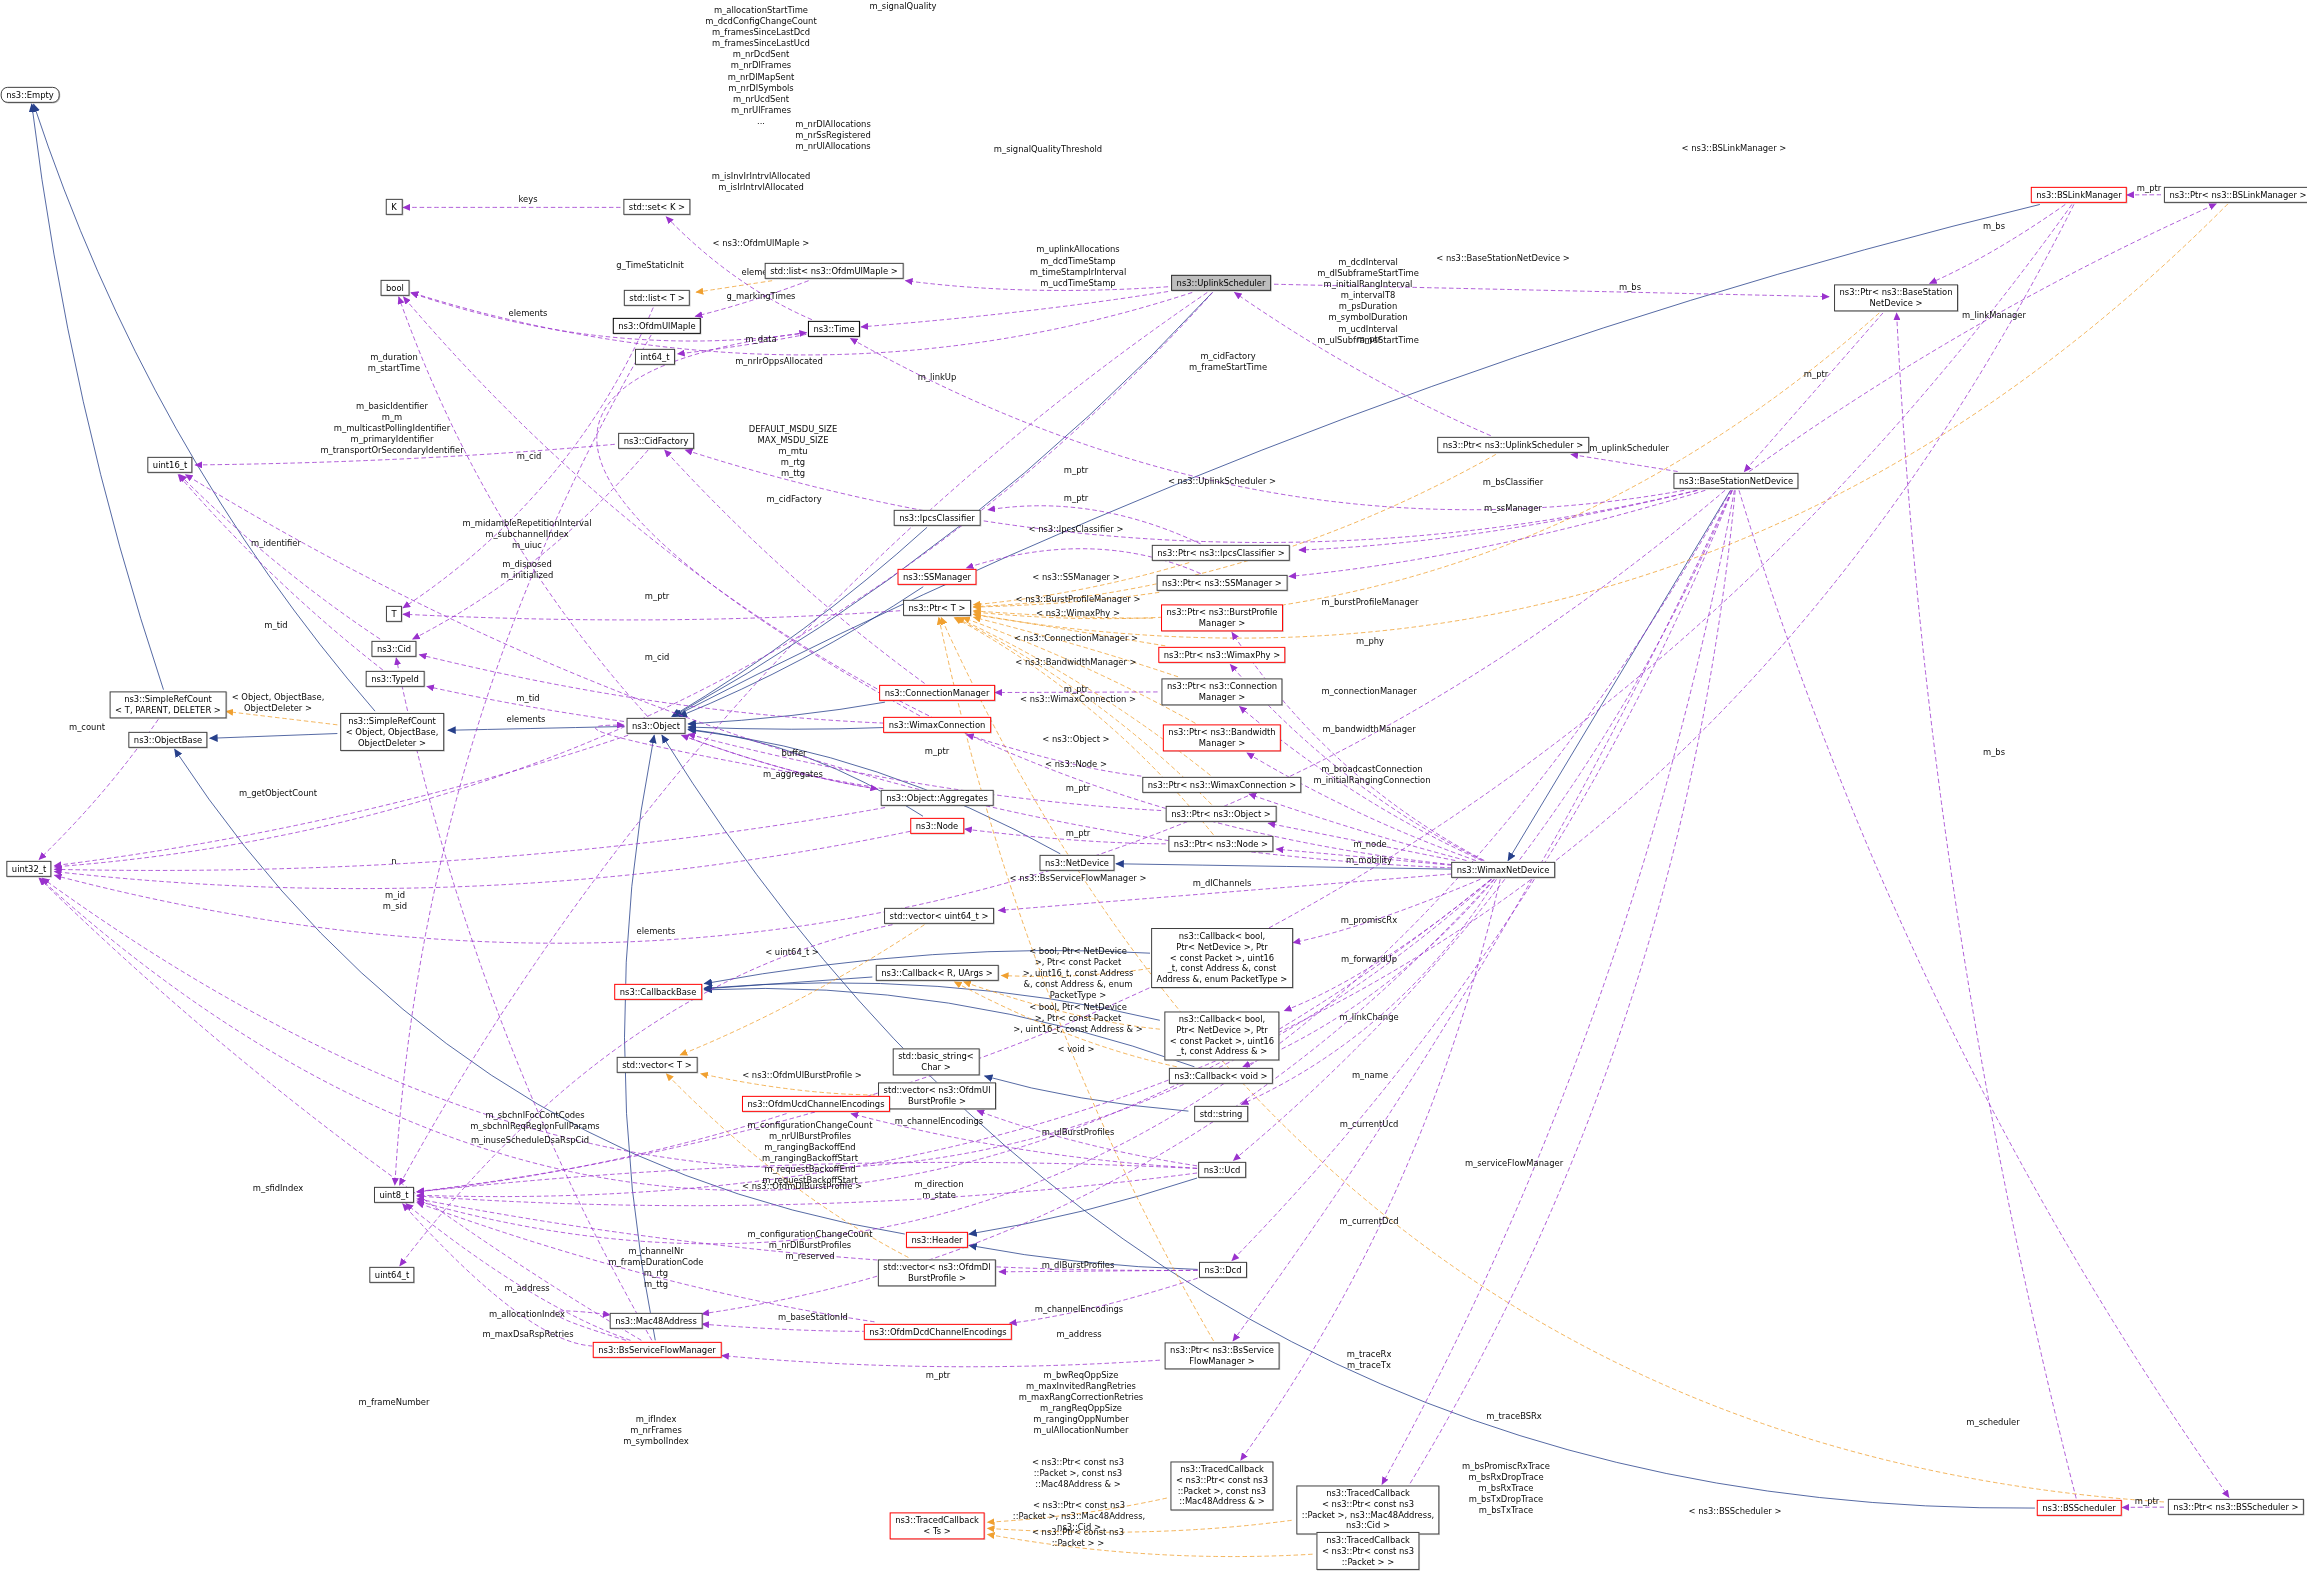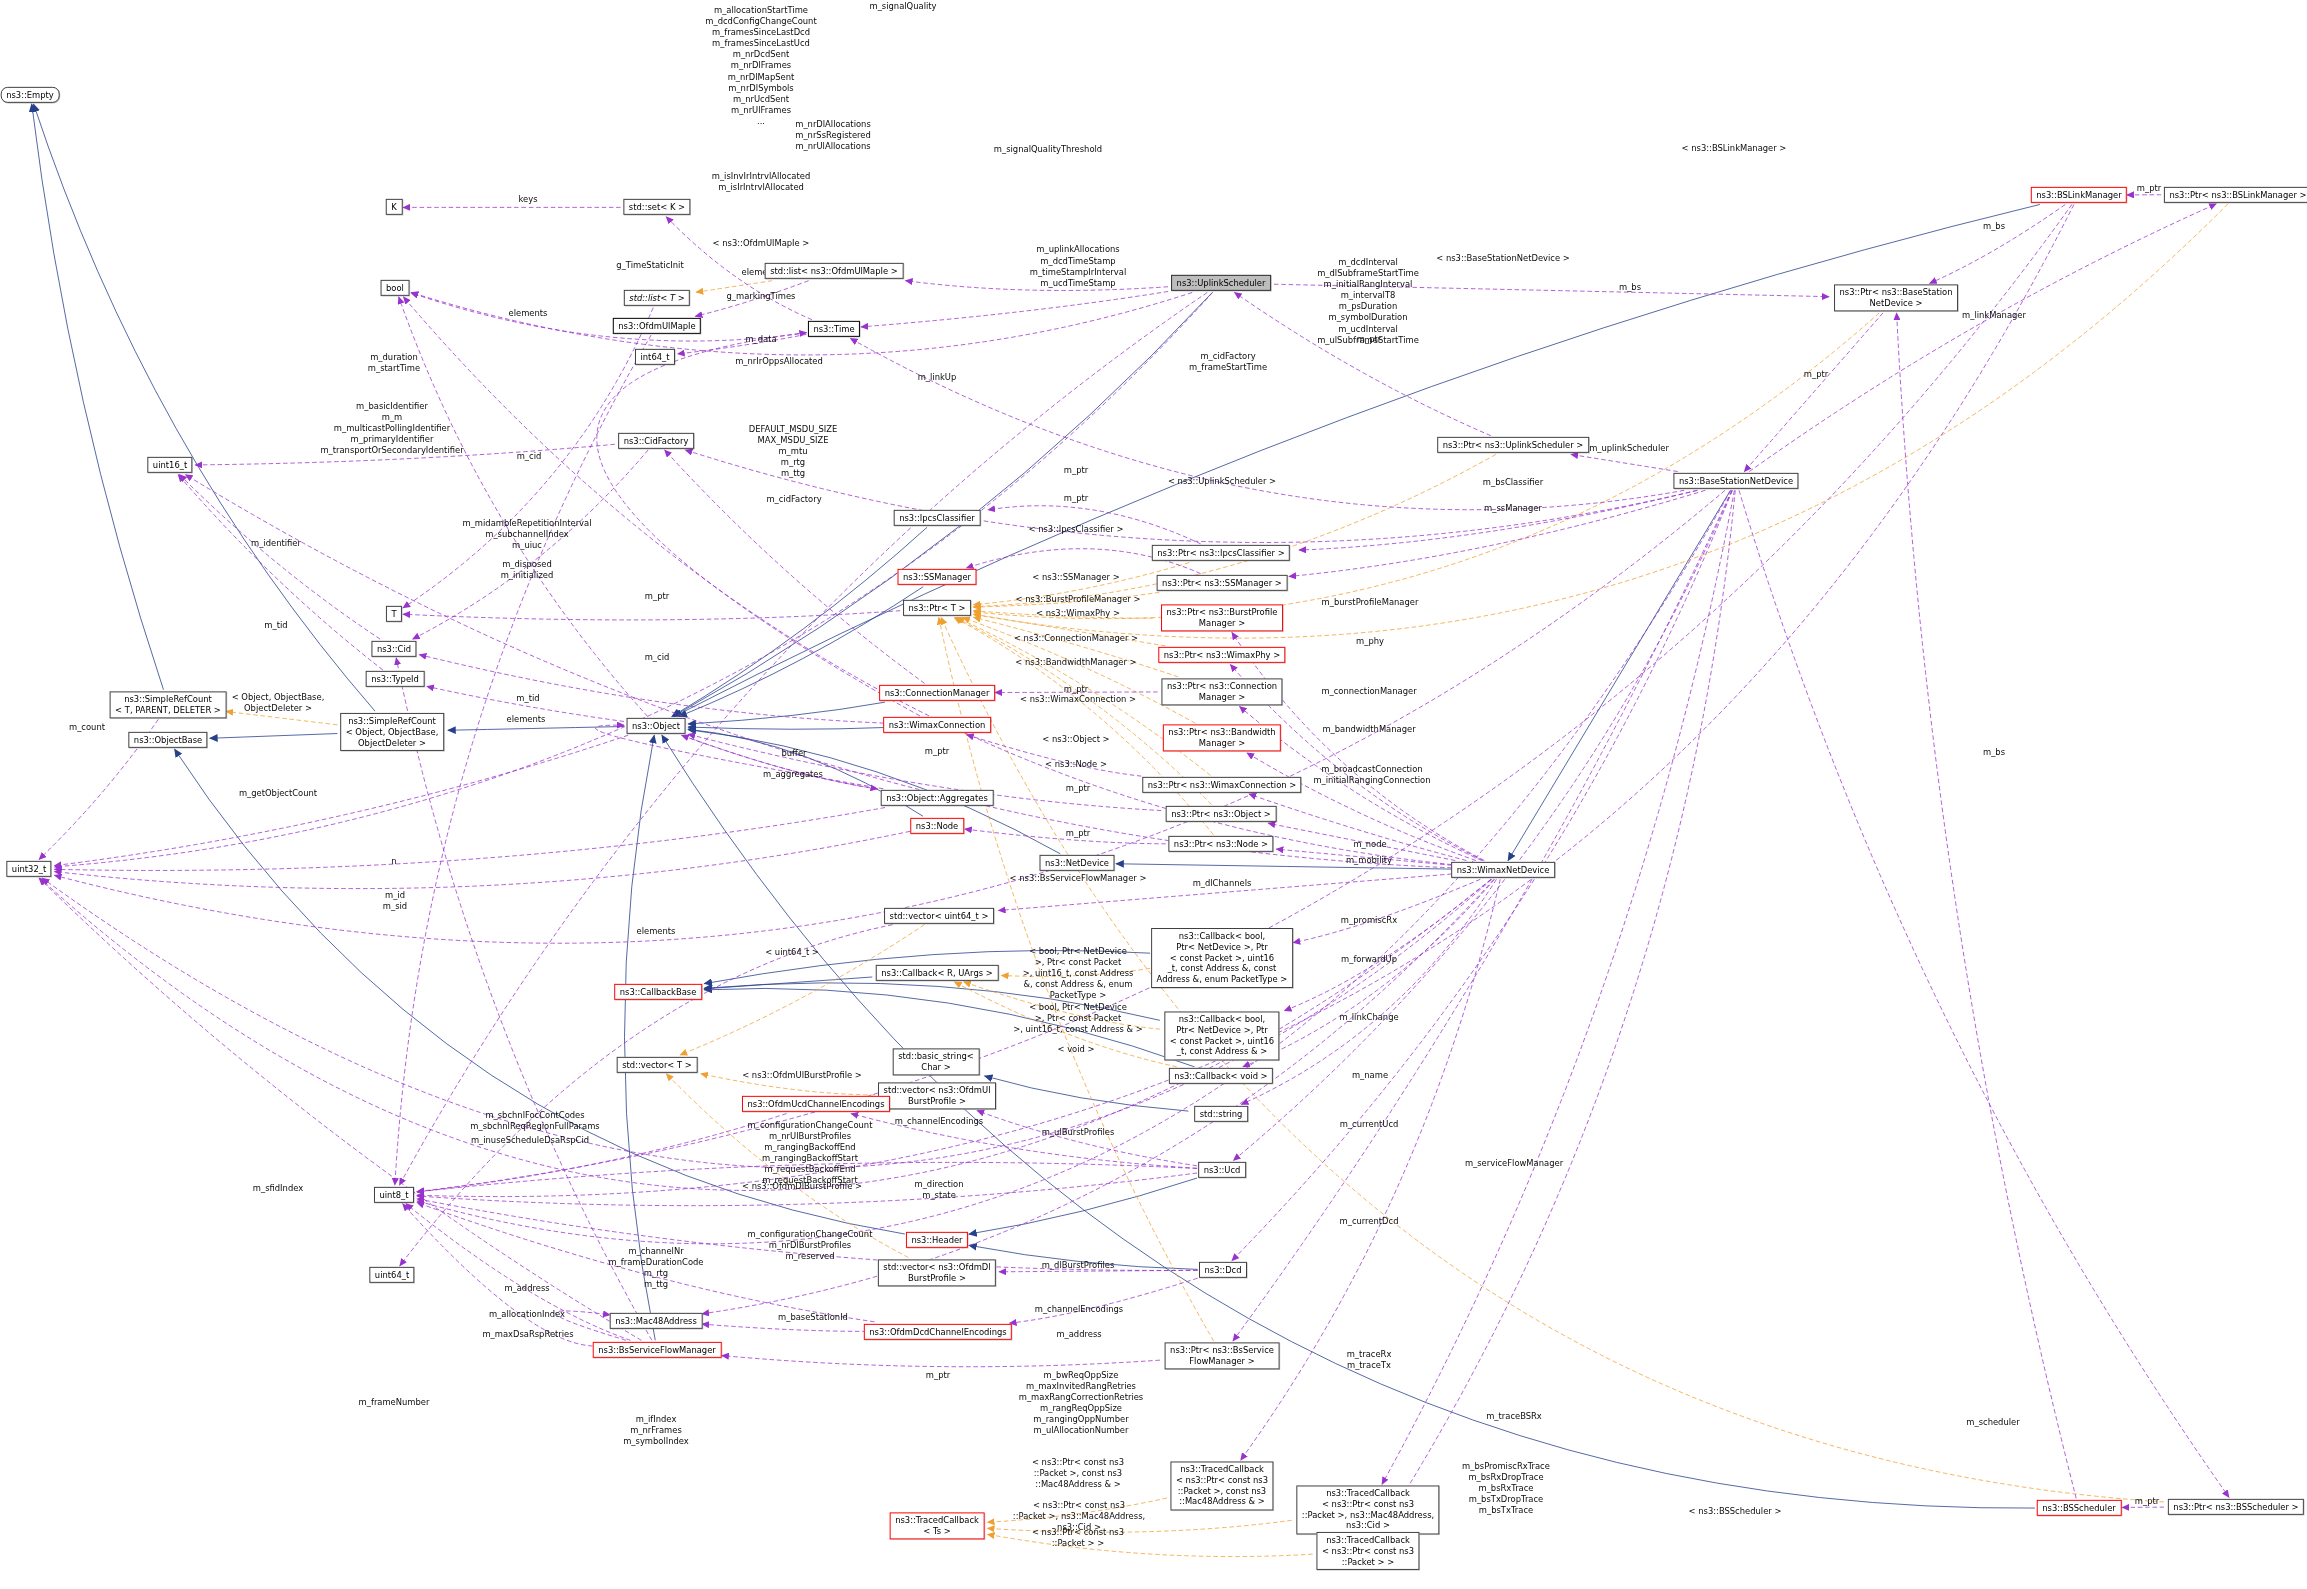--- a/index.html
+++ b/index.html
@@ -371,21 +371,21 @@
       <div class="elabel" style="left: 278px; top: 794px;">m_getObjectCount</div>
       <div class="elabel" style="left: 87px; top: 728px;">m_count</div>
       <div class="elabel" style="left: 656px; top: 932px;">elements</div>
       <div class="elabel" style="left: 938px; top: 1376px;">m_ptr</div>
     </div>
   <div id="nodes">
       <div class="node" style="left: 30px; top: 95px; border-radius: 7px;">ns3::Empty</div>
       <div class="node" style="left: 394px; top: 207px;">K</div>
       <div class="node" style="left: 657px; top: 207px;">std::set&lt; K &gt;</div>
       <div class="node" style="left: 395px; top: 288px;">bool</div>
-      <div class="node" style="left: 657px; top: 298px; font-style: italic;">std::list&lt; T &gt;</div>
+      <div class="node" style="left: 657px; top: 298px;">std::list&lt; T &gt;</div>
       <div class="node bold" style="left: 657px; top: 326px;">ns3::OfdmUlMapIe</div>
       <div class="node" style="left: 655px; top: 357px;">int64_t</div>
       <div class="node" style="left: 834px; top: 271px;">std::list&lt; ns3::OfdmUlMapIe &gt;</div>
       <div class="node bold" style="left: 834px; top: 329px;">ns3::Time</div>
       <div class="node" style="left: 656px; top: 441px;">ns3::CidFactory</div>
       <div class="node" style="left: 170px; top: 465px;">uint16_t</div>
       <div class="node gray" style="left: 1221px; top: 283px;">ns3::UplinkScheduler</div>
       <div class="node red" style="left: 2079px; top: 195px;">ns3::BSLinkManager</div>
       <div class="node" style="left: 2238px; top: 195px;">ns3::Ptr&lt; ns3::BSLinkManager &gt;</div>
       <div class="node" style="left: 1896px; top: 298px;">ns3::Ptr&lt; ns3::BaseStation

